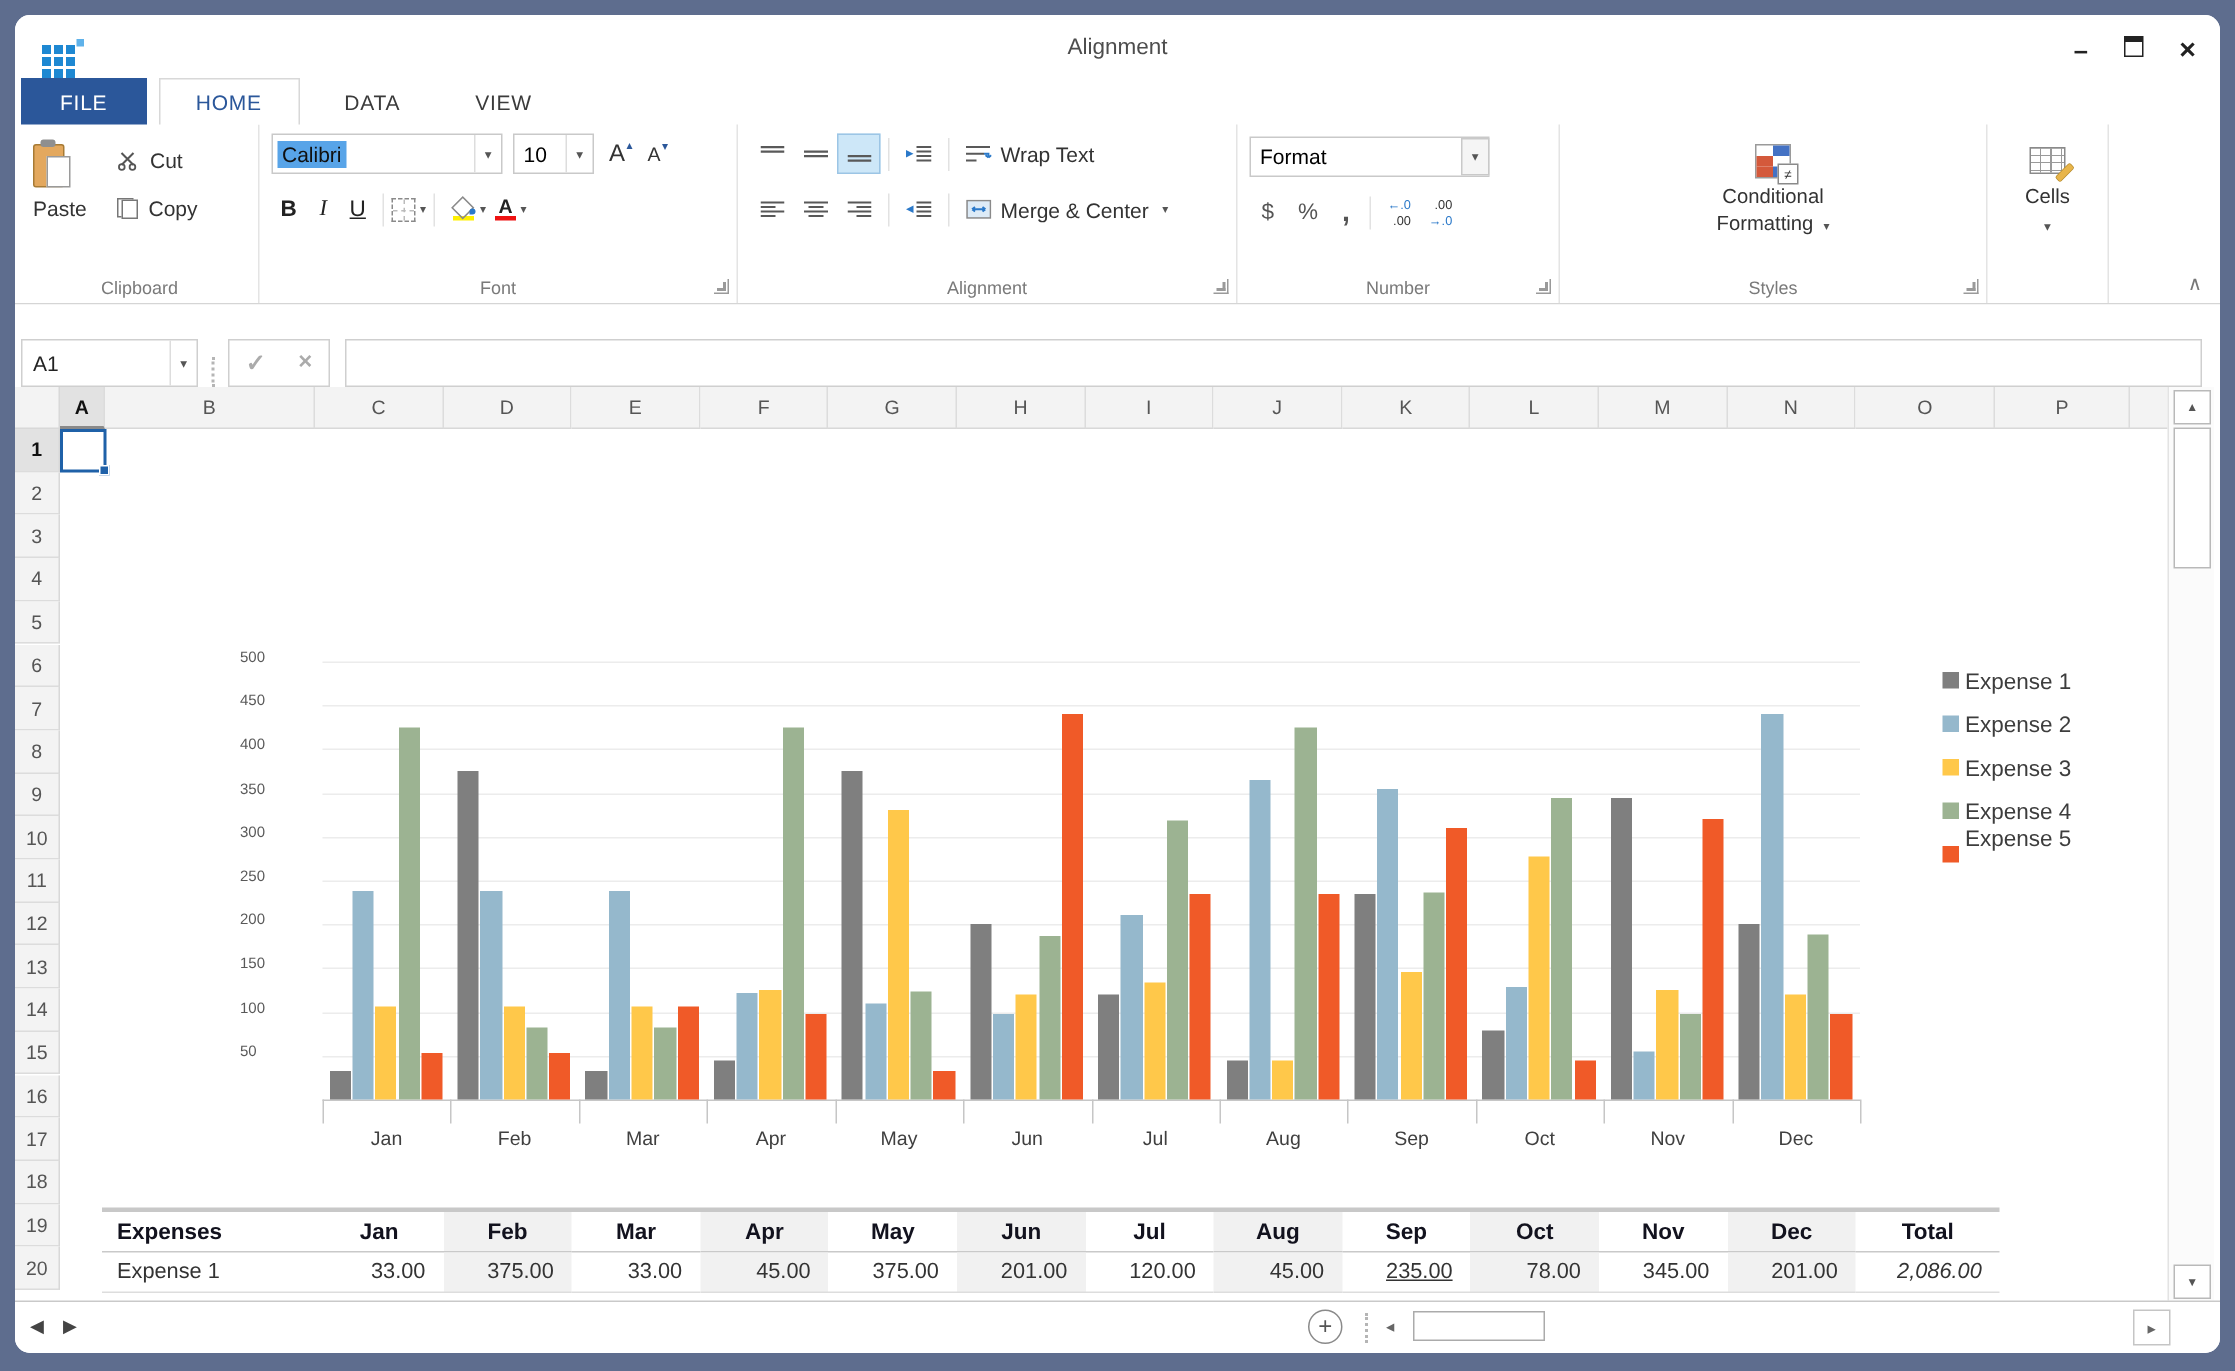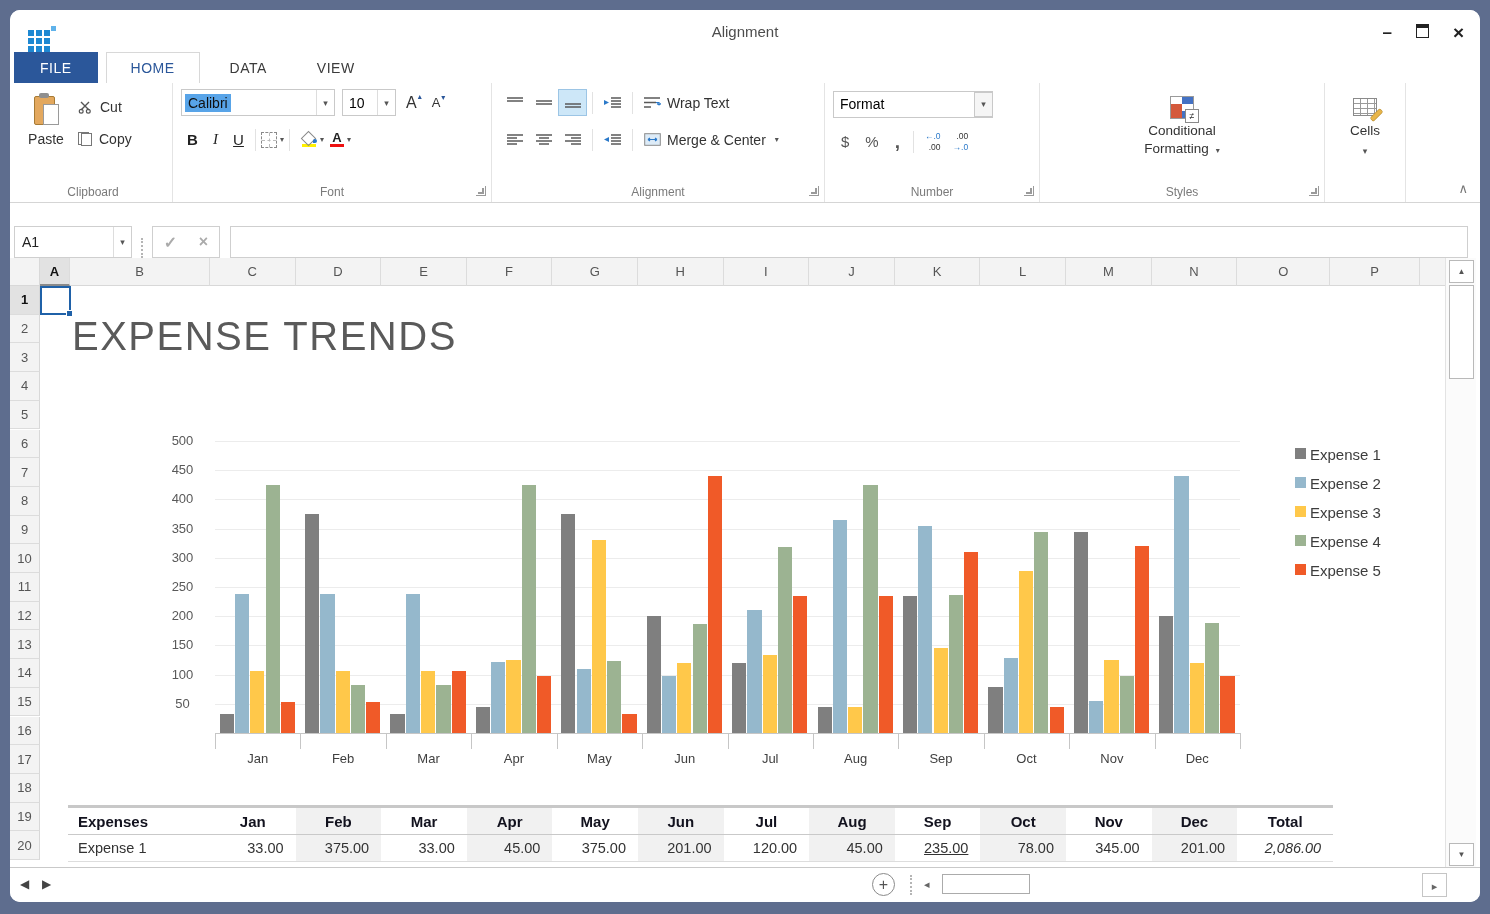--- a/index.html
+++ b/index.html
@@ -28,21 +28,21 @@
   
   .ribbon-body{position:absolute;top:73px;left:0;right:0;height:119px;border-bottom:1px solid #D5D5D5;display:flex;padding-left:4px;background:#fff}
   .rgroup{position:relative;border-right:1px solid #E4E4E4;padding:4px 8px 20px}
   .glabel{position:absolute;bottom:3px;left:0;right:0;text-align:center;font-size:12px;color:#7A7A7A}
   .launcher{position:absolute;right:5px;bottom:6px;width:9px;height:9px;border-right:1px solid #9a9a9a;border-bottom:1px solid #9a9a9a}
   .launcher::before{content:"";position:absolute;right:1px;bottom:1px;width:4px;height:4px;border-right:2px solid #9a9a9a;border-bottom:2px solid #9a9a9a}
   .collapse{position:absolute;right:12px;bottom:6px;color:#777;font-size:13px}
 
   
   .g-clip{width:142px;display:flex}
-  .paste{width:48px;display:flex;flex-direction:column;align-items:center;padding-top:8px;font-size:14px;color:#333;gap:6px}
+  .paste{width:48px;display:flex;flex-direction:column;align-items:flex-start;padding-top:8px;font-size:14px;color:#333;gap:6px}
   .clipico{width:24px;height:30px;position:relative}
   .clipico .board{position:absolute;left:0;top:1px;width:19px;height:27px;background:#E3A85E;border:1px solid #A77B35;border-radius:2px}
   .clipico .clip{position:absolute;top:-2px;left:5px;width:10px;height:5px;background:#8F8F8F;border-radius:2px}
   .clipico .page{position:absolute;right:-1px;top:9px;width:14px;height:19px;background:#fff;border:1px solid #9a9a9a}
   .cutcopy{display:flex;flex-direction:column;margin-left:8px;margin-top:12px;gap:16px}
   .smallbtn{display:flex;align-items:center;gap:7px;font-size:14px;color:#333}
   .copyico{position:relative;width:14px;height:14px}
   .copyico i{position:absolute;width:9px;height:11px;background:#fff;border:1px solid #777}
   .copyico i:first-child{left:0;top:0}
   .copyico i:last-child{right:0;bottom:0}
@@ -126,21 +126,21 @@
   .chead.selhead{background:#E2E2E2;color:#111;font-weight:bold;border-bottom:2px solid #8a8a8a}
   .rhead{position:absolute;left:0;width:30px;background:#F3F3F3;border-right:1px solid #D8D8D8;border-bottom:1px solid #DCDCDC;box-sizing:border-box;display:flex;align-items:center;justify-content:center;font-size:13px;color:#555}
   .rhead.selhead{background:#E2E2E2;color:#111;font-weight:bold}
   .selcell{position:absolute;left:30px;top:28px;width:31px;height:29px;border:2px solid #1F61A8;box-sizing:border-box;background:#fff}
   .handle{position:absolute;right:-4px;bottom:-4px;width:5px;height:5px;background:#1F61A8;border:1px solid #fff}
   .sheet-title{position:absolute;left:62px;top:56px;font-size:40px;color:#5a5a5a;letter-spacing:1.5px;font-weight:400}
 
   
   .gline{position:absolute;height:1px;background:#ECECEC}
   .gline.axis{background:#C6C6C6}
-  .ytick{position:absolute;width:45px;text-align:center;font-size:13px;color:#595959}
+  .ytick{position:absolute;width:45px;text-align:left;font-size:10px;color:#595959}
   .xtick{position:absolute;width:1px;background:#C6C6C6}
   .xlab{position:absolute;text-align:center;font-size:13px;color:#404040}
   .bar{position:absolute}
   .leg-sq{position:absolute;width:11px;height:11px}
   .leg-lab{position:absolute;font-size:15px;color:#3d3d3d;white-space:nowrap}
 
   
   .tband{position:absolute;background:#C8C8C8}
   .tcell{position:absolute;display:flex;align-items:center;font-size:14.5px;color:#333;box-sizing:border-box}
   .tcell.hdr{font-weight:bold;font-size:15px;color:#12121E;border-bottom:1px solid #C9C9C9}
@@ -456,21 +456,20 @@
         <div class="rhead" style="top: 429.8px; height: 28.7px;">15</div>
         <div class="rhead" style="top: 458.5px; height: 28.7px;">16</div>
         <div class="rhead" style="top: 487.2px; height: 28.7px;">17</div>
         <div class="rhead" style="top: 515.9px; height: 28.7px;">18</div>
         <div class="rhead" style="top: 544.6px; height: 28.7px;">19</div>
         <div class="rhead" style="top: 573.3px; height: 28.7px;">20</div>
       </div>
     <div class="selcell">
         <span class="handle"></span>
       </div>
-    <div class="sheet-title">EXPENSE TRENDS</div>
     <div id="chart">
         <div class="gline" style="left: 205px; width: 1025px; top: 445.8px;"></div>
         <div class="ytick" style="left: 150px; top: 437.8px;">50</div>
         <div class="gline" style="left: 205px; width: 1025px; top: 416.6px;"></div>
         <div class="ytick" style="left: 150px; top: 408.6px;">100</div>
         <div class="gline" style="left: 205px; width: 1025px; top: 387.4px;"></div>
         <div class="ytick" style="left: 150px; top: 379.4px;">150</div>
         <div class="gline" style="left: 205px; width: 1025px; top: 358.2px;"></div>
         <div class="ytick" style="left: 150px; top: 350.2px;">200</div>
         <div class="gline" style="left: 205px; width: 1025px; top: 329px;"></div>
@@ -573,21 +572,21 @@
         <div class="bar" style="left: 1210.38px; width: 14.2px; top: 418.352px; height: 56.648px; background: rgb(240, 90, 40);"></div>
         <div class="leg-sq" style="left: 1285px; top: 190px; background: rgb(127, 127, 127);"></div>
         <div class="leg-lab" style="left: 1300px; top: 188px;">Expense 1</div>
         <div class="leg-sq" style="left: 1285px; top: 219px; background: rgb(149, 184, 204);"></div>
         <div class="leg-lab" style="left: 1300px; top: 217px;">Expense 2</div>
         <div class="leg-sq" style="left: 1285px; top: 248px; background: rgb(255, 200, 74);"></div>
         <div class="leg-lab" style="left: 1300px; top: 246px;">Expense 3</div>
         <div class="leg-sq" style="left: 1285px; top: 277px; background: rgb(156, 179, 146);"></div>
         <div class="leg-lab" style="left: 1300px; top: 275px;">Expense 4</div>
         <div class="leg-sq" style="left: 1285px; top: 306px; background: rgb(240, 90, 40);"></div>
-        <div class="leg-lab" style="left: 1300px; top: 304px;">Expense 5</div>
+        <div class="leg-lab" style="left: 1300px; top: 293px;">Expense 5</div>
       </div>
     <div id="dtable">
         <div class="tband" style="left: 58px; top: 547px; width: 1265.2px; height: 3px;"></div>
         <div class="tcell hdr lft" style="left: 58px; top: 550px; width: 142px; height: 27px;">Expenses</div>
         <div class="tcell hdr ctr" style="left: 200px; top: 550px; width: 85.6px; height: 27px;">Jan</div>
         <div class="tcell hdr ctr shade" style="left: 285.6px; top: 550px; width: 85.6px; height: 27px;">Feb</div>
         <div class="tcell hdr ctr" style="left: 371.2px; top: 550px; width: 85.6px; height: 27px;">Mar</div>
         <div class="tcell hdr ctr shade" style="left: 456.8px; top: 550px; width: 85.6px; height: 27px;">Apr</div>
         <div class="tcell hdr ctr" style="left: 542.4px; top: 550px; width: 85.6px; height: 27px;">May</div>
         <div class="tcell hdr ctr shade" style="left: 628px; top: 550px; width: 85.6px; height: 27px;">Jun</div>

